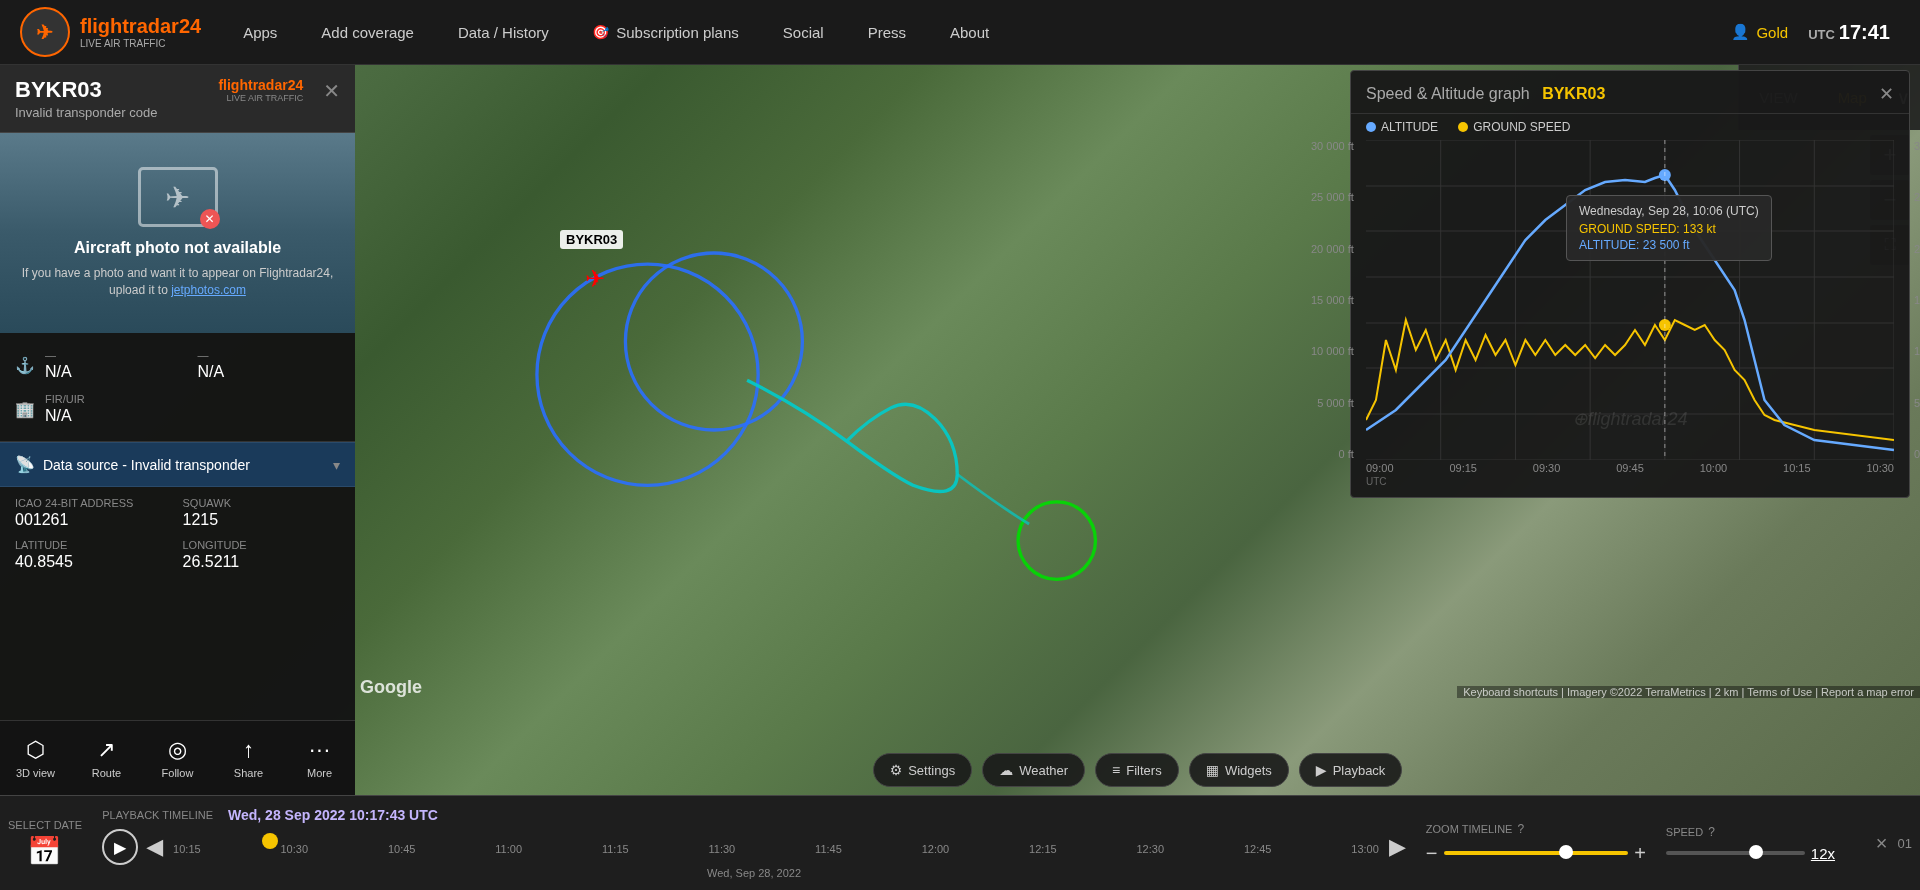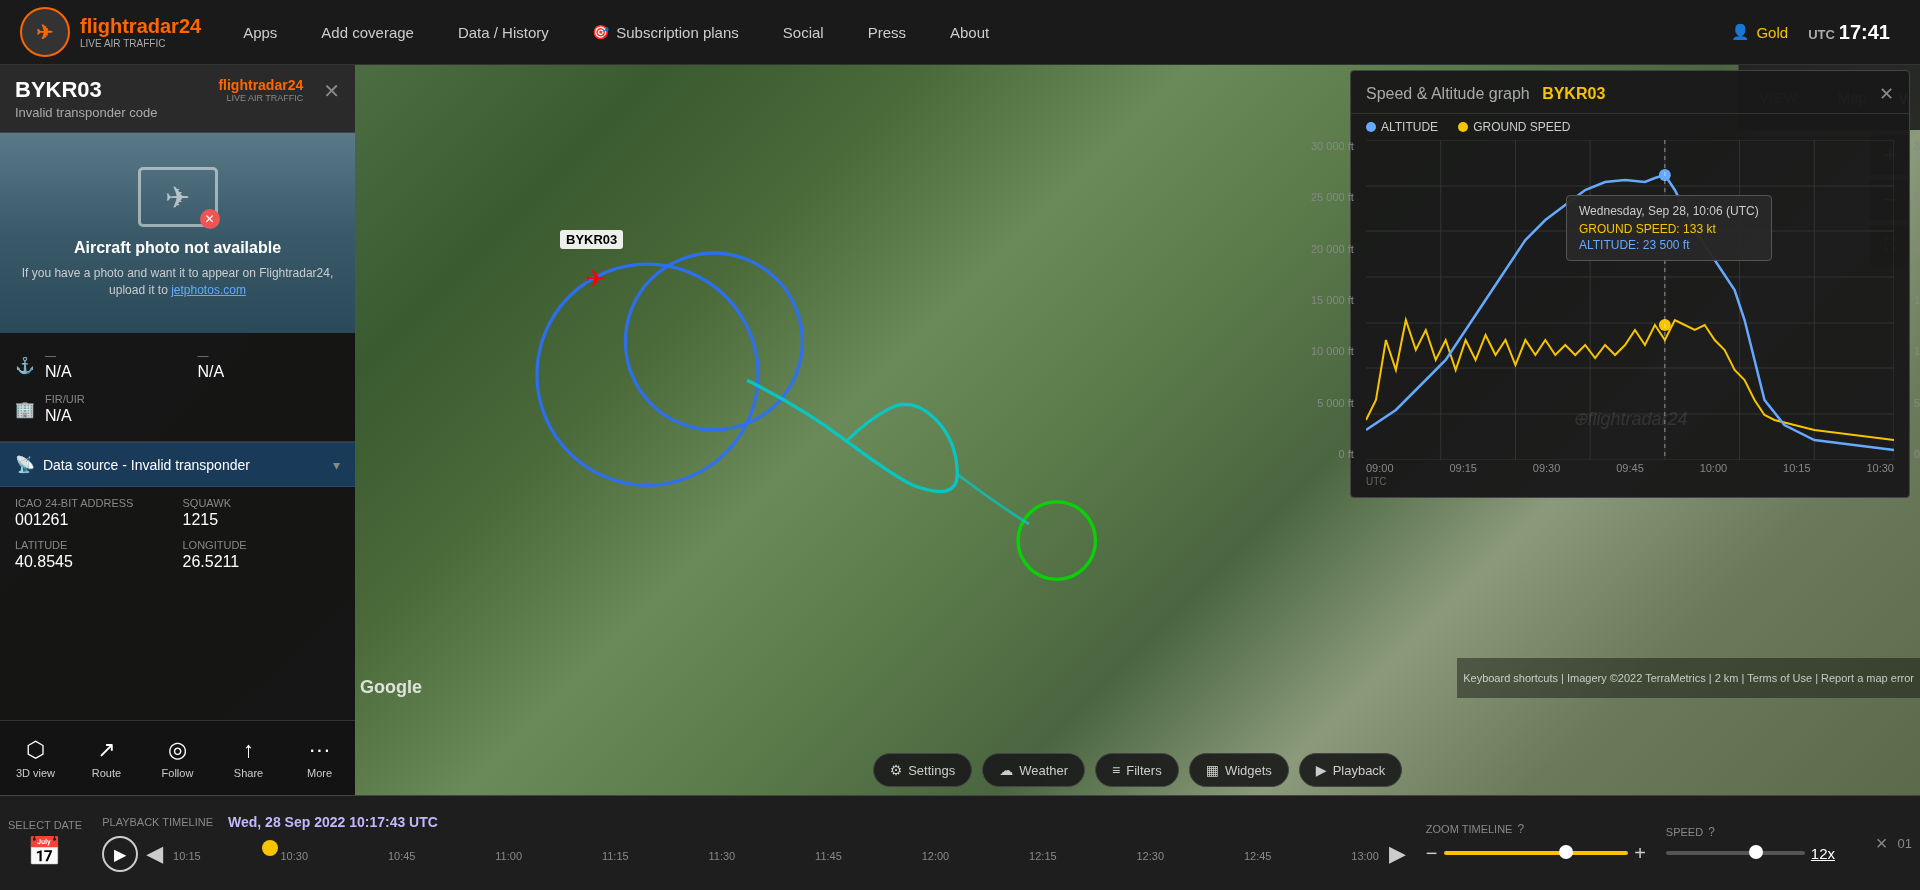--- a/index.html
+++ b/index.html
@@ -292,21 +292,21 @@
       background: rgba(25,25,25,0.9); color: #ccc; border: 1px solid #444;
       padding: 8px 16px; border-radius: 20px; font-size: 13px; cursor: pointer;
       display: flex; align-items: center; gap: 6px;
     }
     .status-btn-icon { font-size: 14px; }
 
     
     .map-attribution {
       position: absolute; bottom: 97px; right: 0;
       font-size: 11px; color: rgba(255,255,255,0.7); background: rgba(0,0,0,0.4);
-      padding: 14px 6px; z-index: 40;
+      padding: 0 6px; z-index: 40;
     }
 
     
     .google-logo {
       position: absolute; bottom: 97px; left: 360px;
       font-size: 18px; color: #fff; font-weight: bold; opacity: 0.8; z-index: 40;
     }
   </style>
 </head>
 <body>
@@ -648,20 +648,21 @@
           <span>11:45</span>
           <span>12:00</span>
           <span>12:15</span>
           <span>12:30</span>
           <span>12:45</span>
           <span>13:00</span>
         </div>
       </div>
       <div class="skip-btn">▶</div>
     </div>
+    <div class="timeline-date-sub">Wed, Sep 28, 2022</div>
   </div>
 
   <div class="zoom-section">
     <div class="zoom-header">
       <span class="zoom-label">ZOOM TIMELINE</span>
       <span class="zoom-help">?</span>
     </div>
     <div class="zoom-controls">
       <span class="zoom-minus">−</span>
       <div class="zoom-slider">

